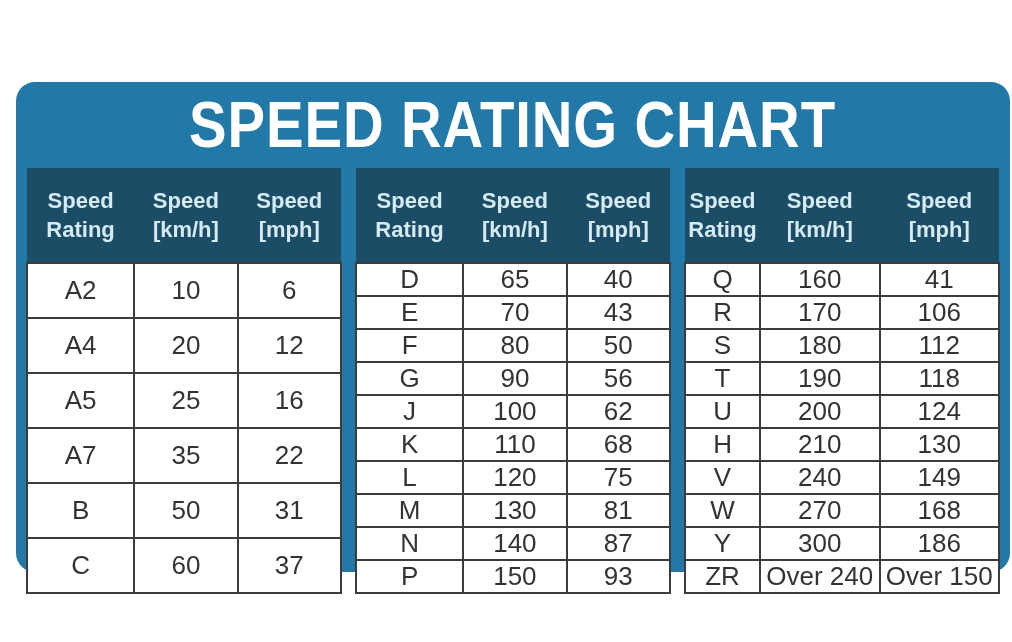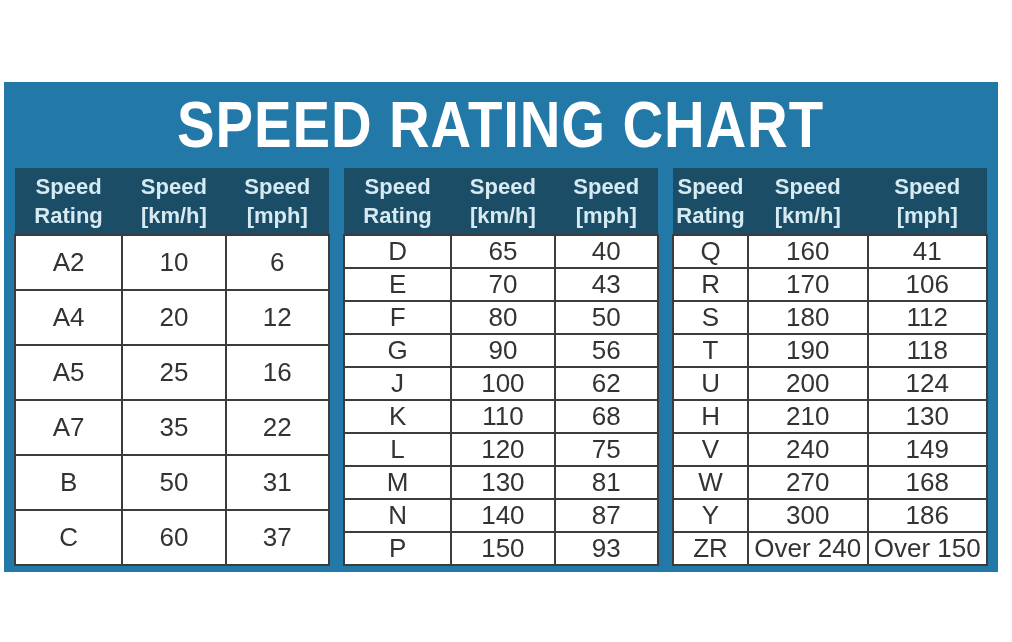--- a/index.html
+++ b/index.html
@@ -15,23 +15,24 @@
   * { margin: 0; padding: 0; box-sizing: border-box; }
   html, body {
     width: 1012px; height: 642px;
     background: var(--page-bg);
     font-family: "Liberation Sans", sans-serif;
     overflow: hidden;
   }
   .page { position: relative; width: 1012px; height: 642px; }
   .panel {
     position: absolute;
-    left: 4px; top: 82px;
+    left: 16px; top: 82px;
     width: 994px; height: 490px;
     background: var(--panel-blue);
+    border-radius: 19px;
   }
   .title-band {
     height: 86px;
     display: flex; align-items: center; justify-content: center;
   }
   .title-text {
     display: inline-block;
     color: var(--title-text);
     font-size: 64px;
     font-weight: bold;
@@ -49,21 +50,21 @@
     flex: 1 1 0;
     border-collapse: collapse;
     table-layout: fixed;
   }
   table.rating-table th {
     background: var(--header-navy);
     color: var(--header-text);
     font-size: 22px;
     font-weight: bold;
     line-height: 29px;
-    padding: 4px 0;
+    padding: 18px 0;
     text-align: center;
     border: none;
   }
   table.rating-table td {
     background: var(--cell-bg);
     border: 2px solid var(--grid-line);
     height: 31px;
     text-align: center;
     vertical-align: middle;
     font-size: 26px;

